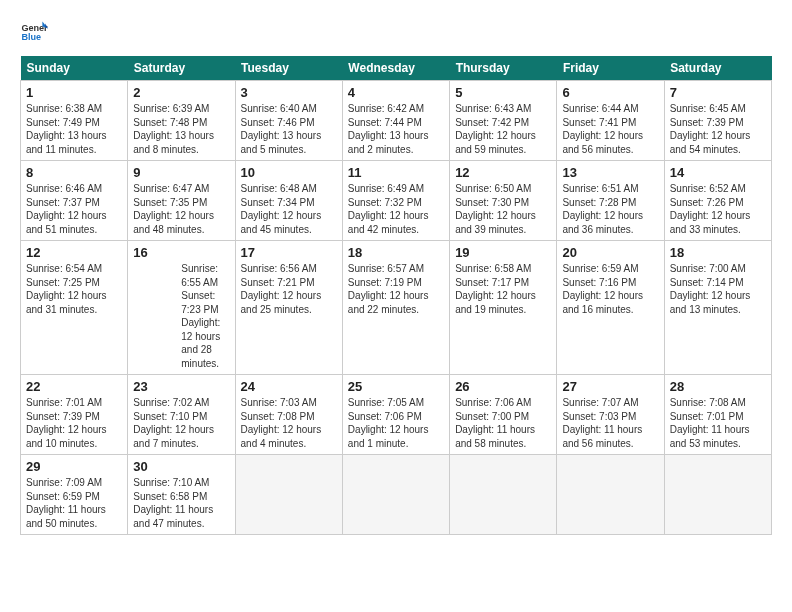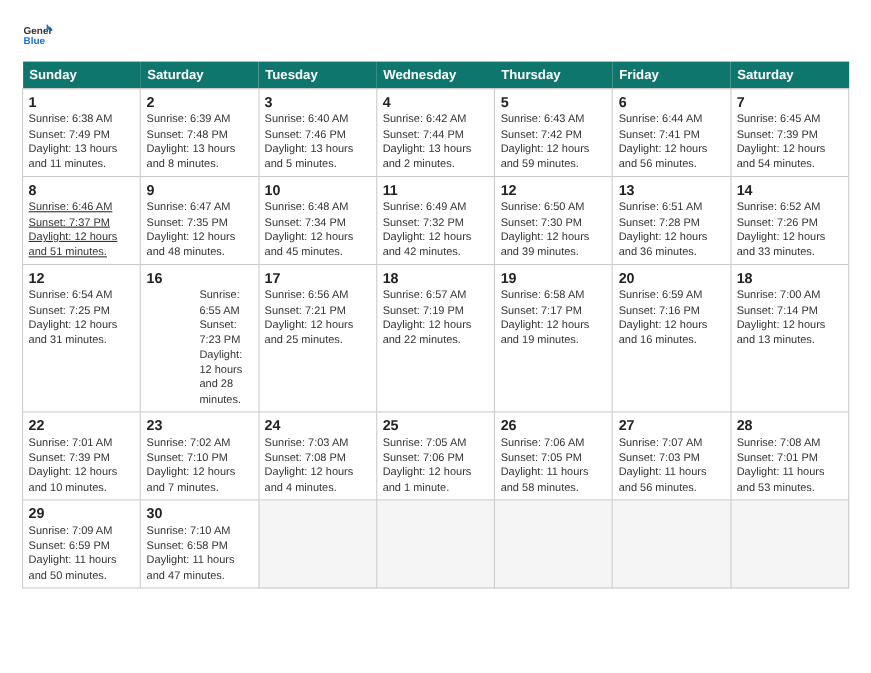--- a/index.html
+++ b/index.html
@@ -155,21 +155,21 @@
             <div class="day-num">7</div>
             <div class="day-info" style="white-space: pre-line;">Sunrise: 6:45 AM
 Sunset: 7:39 PM
 Daylight: 12 hours
 and 54 minutes.</div>
           </td>
         </tr>
         <tr>
           <td>
             <div class="day-num">8</div>
-            <div class="day-info" style="white-space: pre-line; text-decoration: underline;">Sunrise: 6:46 AM
+            <div class="day-info" style="white-space: pre-line;">Sunrise: 6:46 AM
 Sunset: 7:37 PM
 Daylight: 12 hours
 and 51 minutes.</div>
           </td>
           <td>
             <div class="day-num">9</div>
             <div class="day-info" style="white-space: pre-line;">Sunrise: 6:47 AM
 Sunset: 7:35 PM
 Daylight: 12 hours
 and 48 minutes.</div>
@@ -286,21 +286,21 @@
           <td>
             <div class="day-num">25</div>
             <div class="day-info" style="white-space: pre-line;">Sunrise: 7:05 AM
 Sunset: 7:06 PM
 Daylight: 12 hours
 and 1 minute.</div>
           </td>
           <td>
             <div class="day-num">26</div>
             <div class="day-info" style="white-space: pre-line;">Sunrise: 7:06 AM
-Sunset: 7:05 PM
+Sunset: 7:00 PM
 Daylight: 11 hours
 and 58 minutes.</div>
           </td>
           <td>
             <div class="day-num">27</div>
             <div class="day-info" style="white-space: pre-line;">Sunrise: 7:07 AM
 Sunset: 7:03 PM
 Daylight: 11 hours
 and 56 minutes.</div>
           </td>

